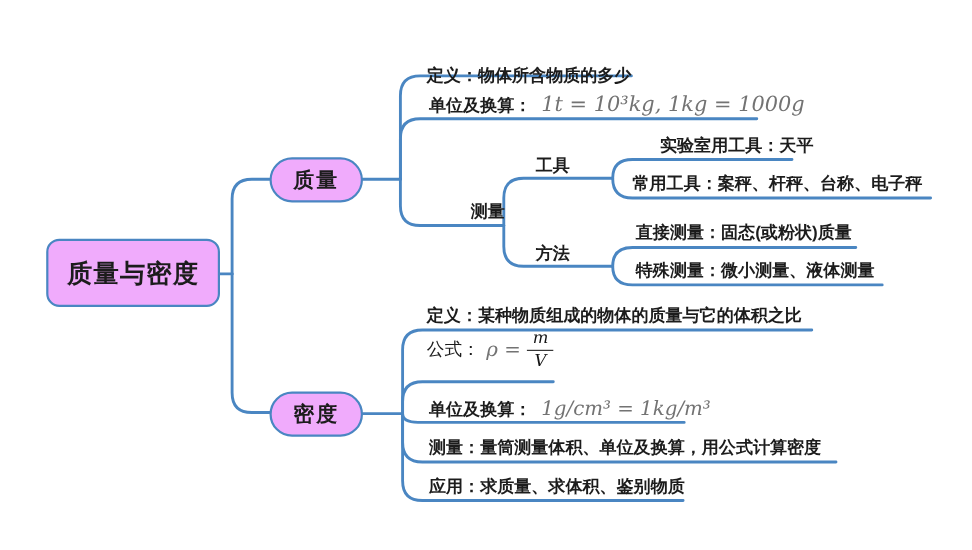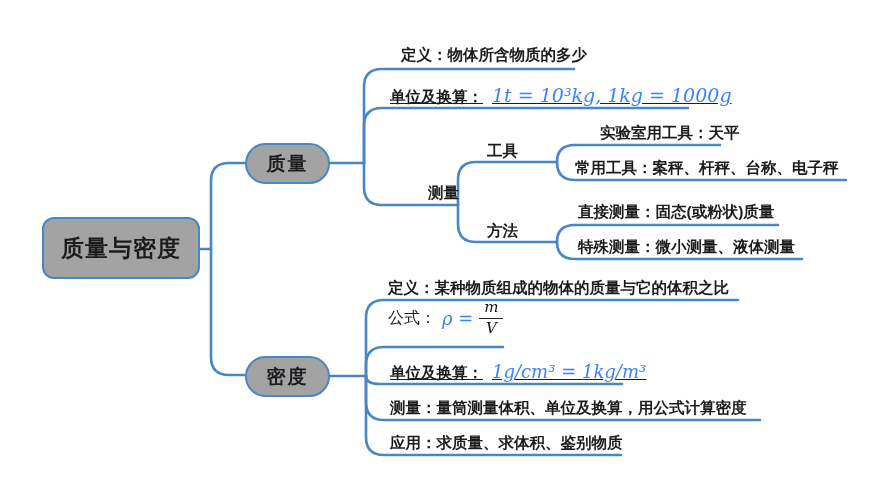--- a/index.html
+++ b/index.html
@@ -5,34 +5,34 @@
   html,body{margin:0;padding:0;background:#ffffff;}
   .canvas{
     position:relative;width:884px;height:500px;background:#ffffff;overflow:hidden;
     font-family:"Liberation Sans","DejaVu Sans",sans-serif;color:#1c1c1c;
   }
   svg.wires{position:absolute;left:0;top:0;width:884px;height:500px;}
   svg.wires path{fill:none;stroke-width:2.6;stroke-linecap:round;stroke-linejoin:round;}
 
   .node{
     position:absolute;display:flex;align-items:center;justify-content:center;
-    background:#a3a3a3;border:2.5px solid #4a86c2;border-radius:22px;
+    background:#f0abfc;border:2.5px solid #4a86c2;border-radius:22px;
     font-weight:700;box-sizing:border-box;cursor:default;
   }
   .node.root{left:42px;top:217px;width:158px;height:62px;border-radius:12px;font-size:23px;letter-spacing:1px;}
   .node.mass{left:245px;top:143px;width:85px;height:41px;font-size:19px;letter-spacing:2px;}
   .node.density{left:245px;top:356px;width:85px;height:41px;font-size:19px;letter-spacing:2px;}
 
   .topic{
     position:absolute;white-space:nowrap;font-weight:700;
     font-size:15.5px;line-height:20px;cursor:default;
   }
-  .row{position:absolute;display:flex;align-items:baseline;gap:9px;white-space:nowrap;text-decoration:underline;}
+  .row{position:absolute;display:flex;align-items:baseline;gap:9px;white-space:nowrap;}
   .row .lbl{font-weight:700;font-size:15.5px;line-height:20px;}
-  .math{font-family:"DejaVu Serif","Liberation Serif",serif;font-style:italic;font-size:19px;color:#3b82f6;}
+  .math{font-family:"DejaVu Serif","Liberation Serif",serif;font-style:italic;font-size:19px;color:#737373;}
   .math.sm{font-size:18px;}
 
   .formula-row{position:absolute;display:flex;align-items:center;gap:6px;white-space:nowrap;height:36px;}
   .frac{display:inline-flex;flex-direction:column;align-items:center;line-height:1;
         font-family:"DejaVu Serif","Liberation Serif",serif;font-style:italic;font-size:15px;color:#141414;}
   .frac .bar{width:24px;border-top:1.7px solid #222;margin:2.5px 0;}
 </style>
 </head>
 <body>
 
@@ -69,21 +69,21 @@
   <div class="node root">
     <span>质量与密度</span>
   </div>
   <div class="node mass">
     <span>质量</span>
   </div>
   <div class="node density">
     <span>密度</span>
   </div>
 
-  <div class="topic" style="left:388px;top:45px;margin-left:13px;">定义：物体所含物质的多少</div>
+  <div class="topic" style="left:388px;top:60px;">定义：物体所含物质的多少</div>
 
   <div class="row" style="left:390px;top:84px;">
     <span class="lbl">单位及换算：</span>
     <span class="math">1t = 10³kg, 1kg = 1000g</span>
   </div>
 
   <div class="topic" style="left:388px;top:183px;margin-left:40px;">测量</div>
   <div class="topic" style="left:487px;top:141px;text-align:right;">工具</div>
   <div class="topic" style="left:487px;top:221px;">方法</div>
 

